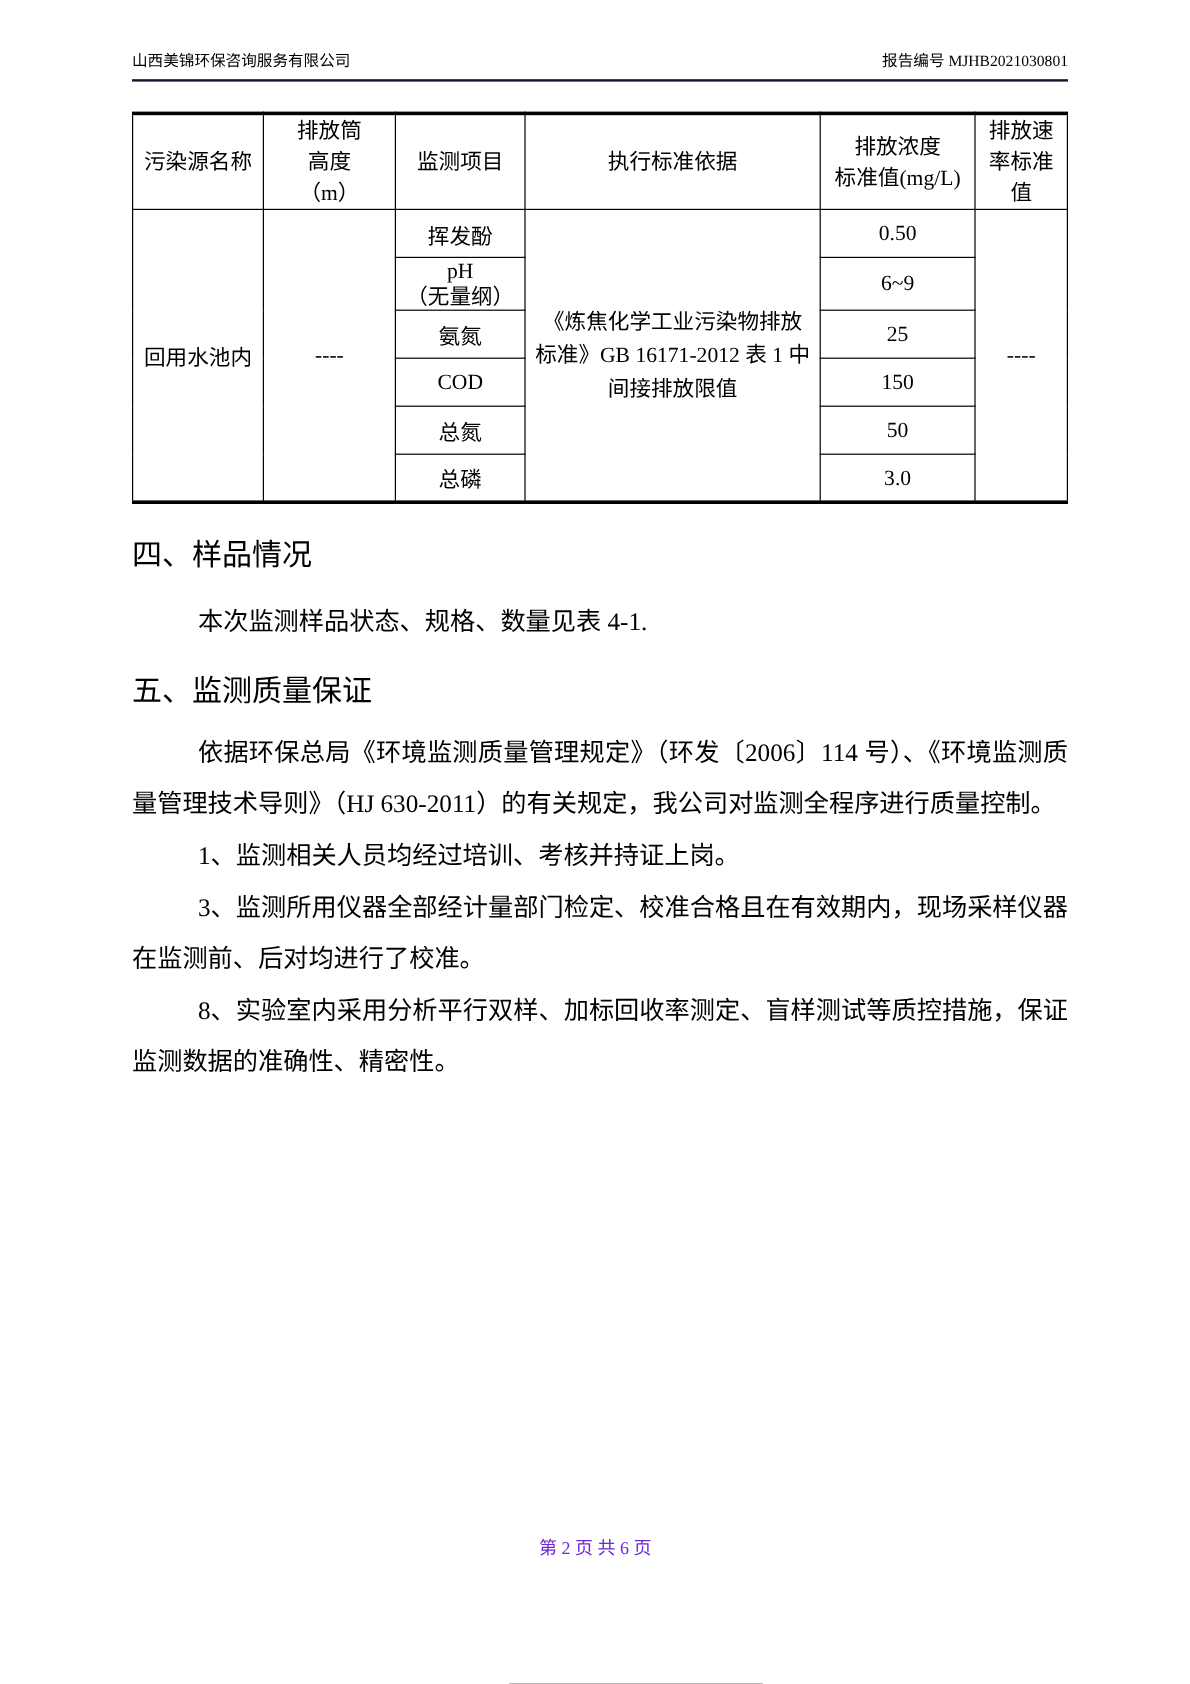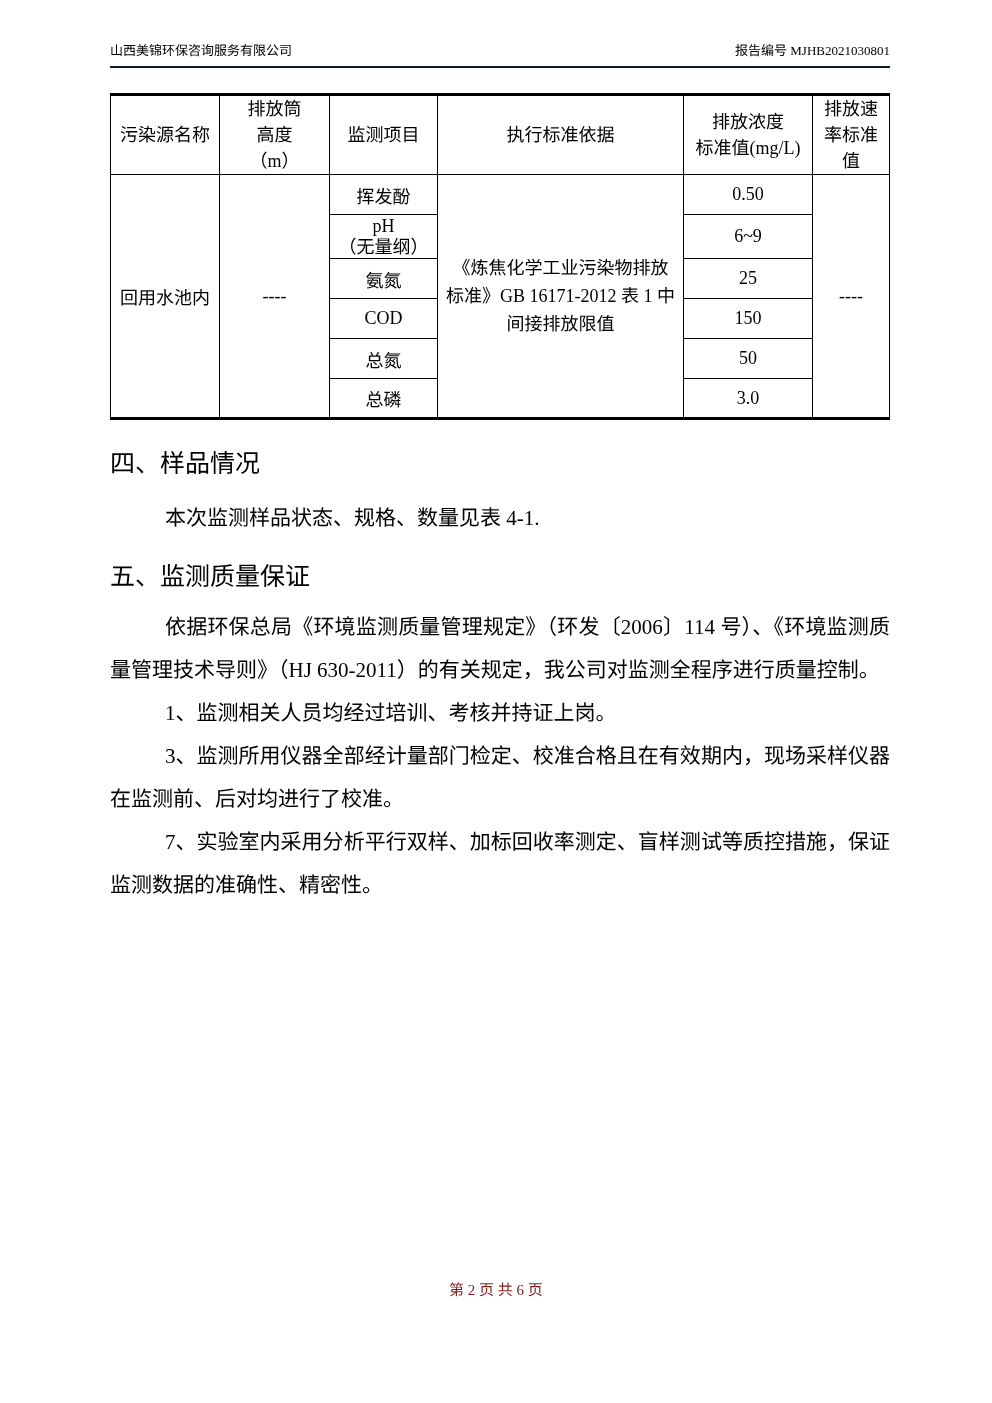--- a/index.html
+++ b/index.html
@@ -63,21 +63,21 @@
   .table-caption{
     margin-top:17px;
     text-align:center;font-size:20px;
   }
   .table-caption .cap-label{font-weight:bold;margin-right:28px;}
   .qa-block{margin-top:14px;}
 
   
   .page-footer{
     position:absolute;left:0;top:1278px;width:100%;
-    text-align:center;font-size:15px;color:#7f1d1d;
+    text-align:center;font-size:15px;color:#6d28d9;
   }
 </style>
 </head>
 <body>
 
 <div class="page">
   <div class="content">
 
     <div class="page-header">
       <span>山西美锦环保咨询服务有限公司</span>
@@ -141,18 +141,18 @@
 
     <h2 class="section-heading">四、样品情况</h2>
     <p class="para intro-para">本次监测样品状态、规格、数量见表 4-1.</p>
 
 
     <h2 class="section-heading">五、监测质量保证</h2>
     <div class="qa-block">
       <p class="para">依据环保总局《环境监测质量管理规定》（环发〔2006〕114 号）、《环境监测质量管理技术导则》（HJ 630-2011）的有关规定，我公司对监测全程序进行质量控制。</p>
       <p class="para">1、监测相关人员均经过培训、考核并持证上岗。</p>
       <p class="para">3、监测所用仪器全部经计量部门检定、校准合格且在有效期内，现场采样仪器在监测前、后对均进行了校准。</p>
-      <p class="para">7、实验室内采用分析平行双样、加标回收率测定、盲样测试等质控措施，保证监测数据的准确性、精密性。</p>
+      <p class="para">8、实验室内采用分析平行双样、加标回收率测定、盲样测试等质控措施，保证监测数据的准确性、精密性。</p>
     </div>
   </div>
 
   <div class="page-footer">第  2  页  共 6 页</div>
 </div>
 
 </body></html>

